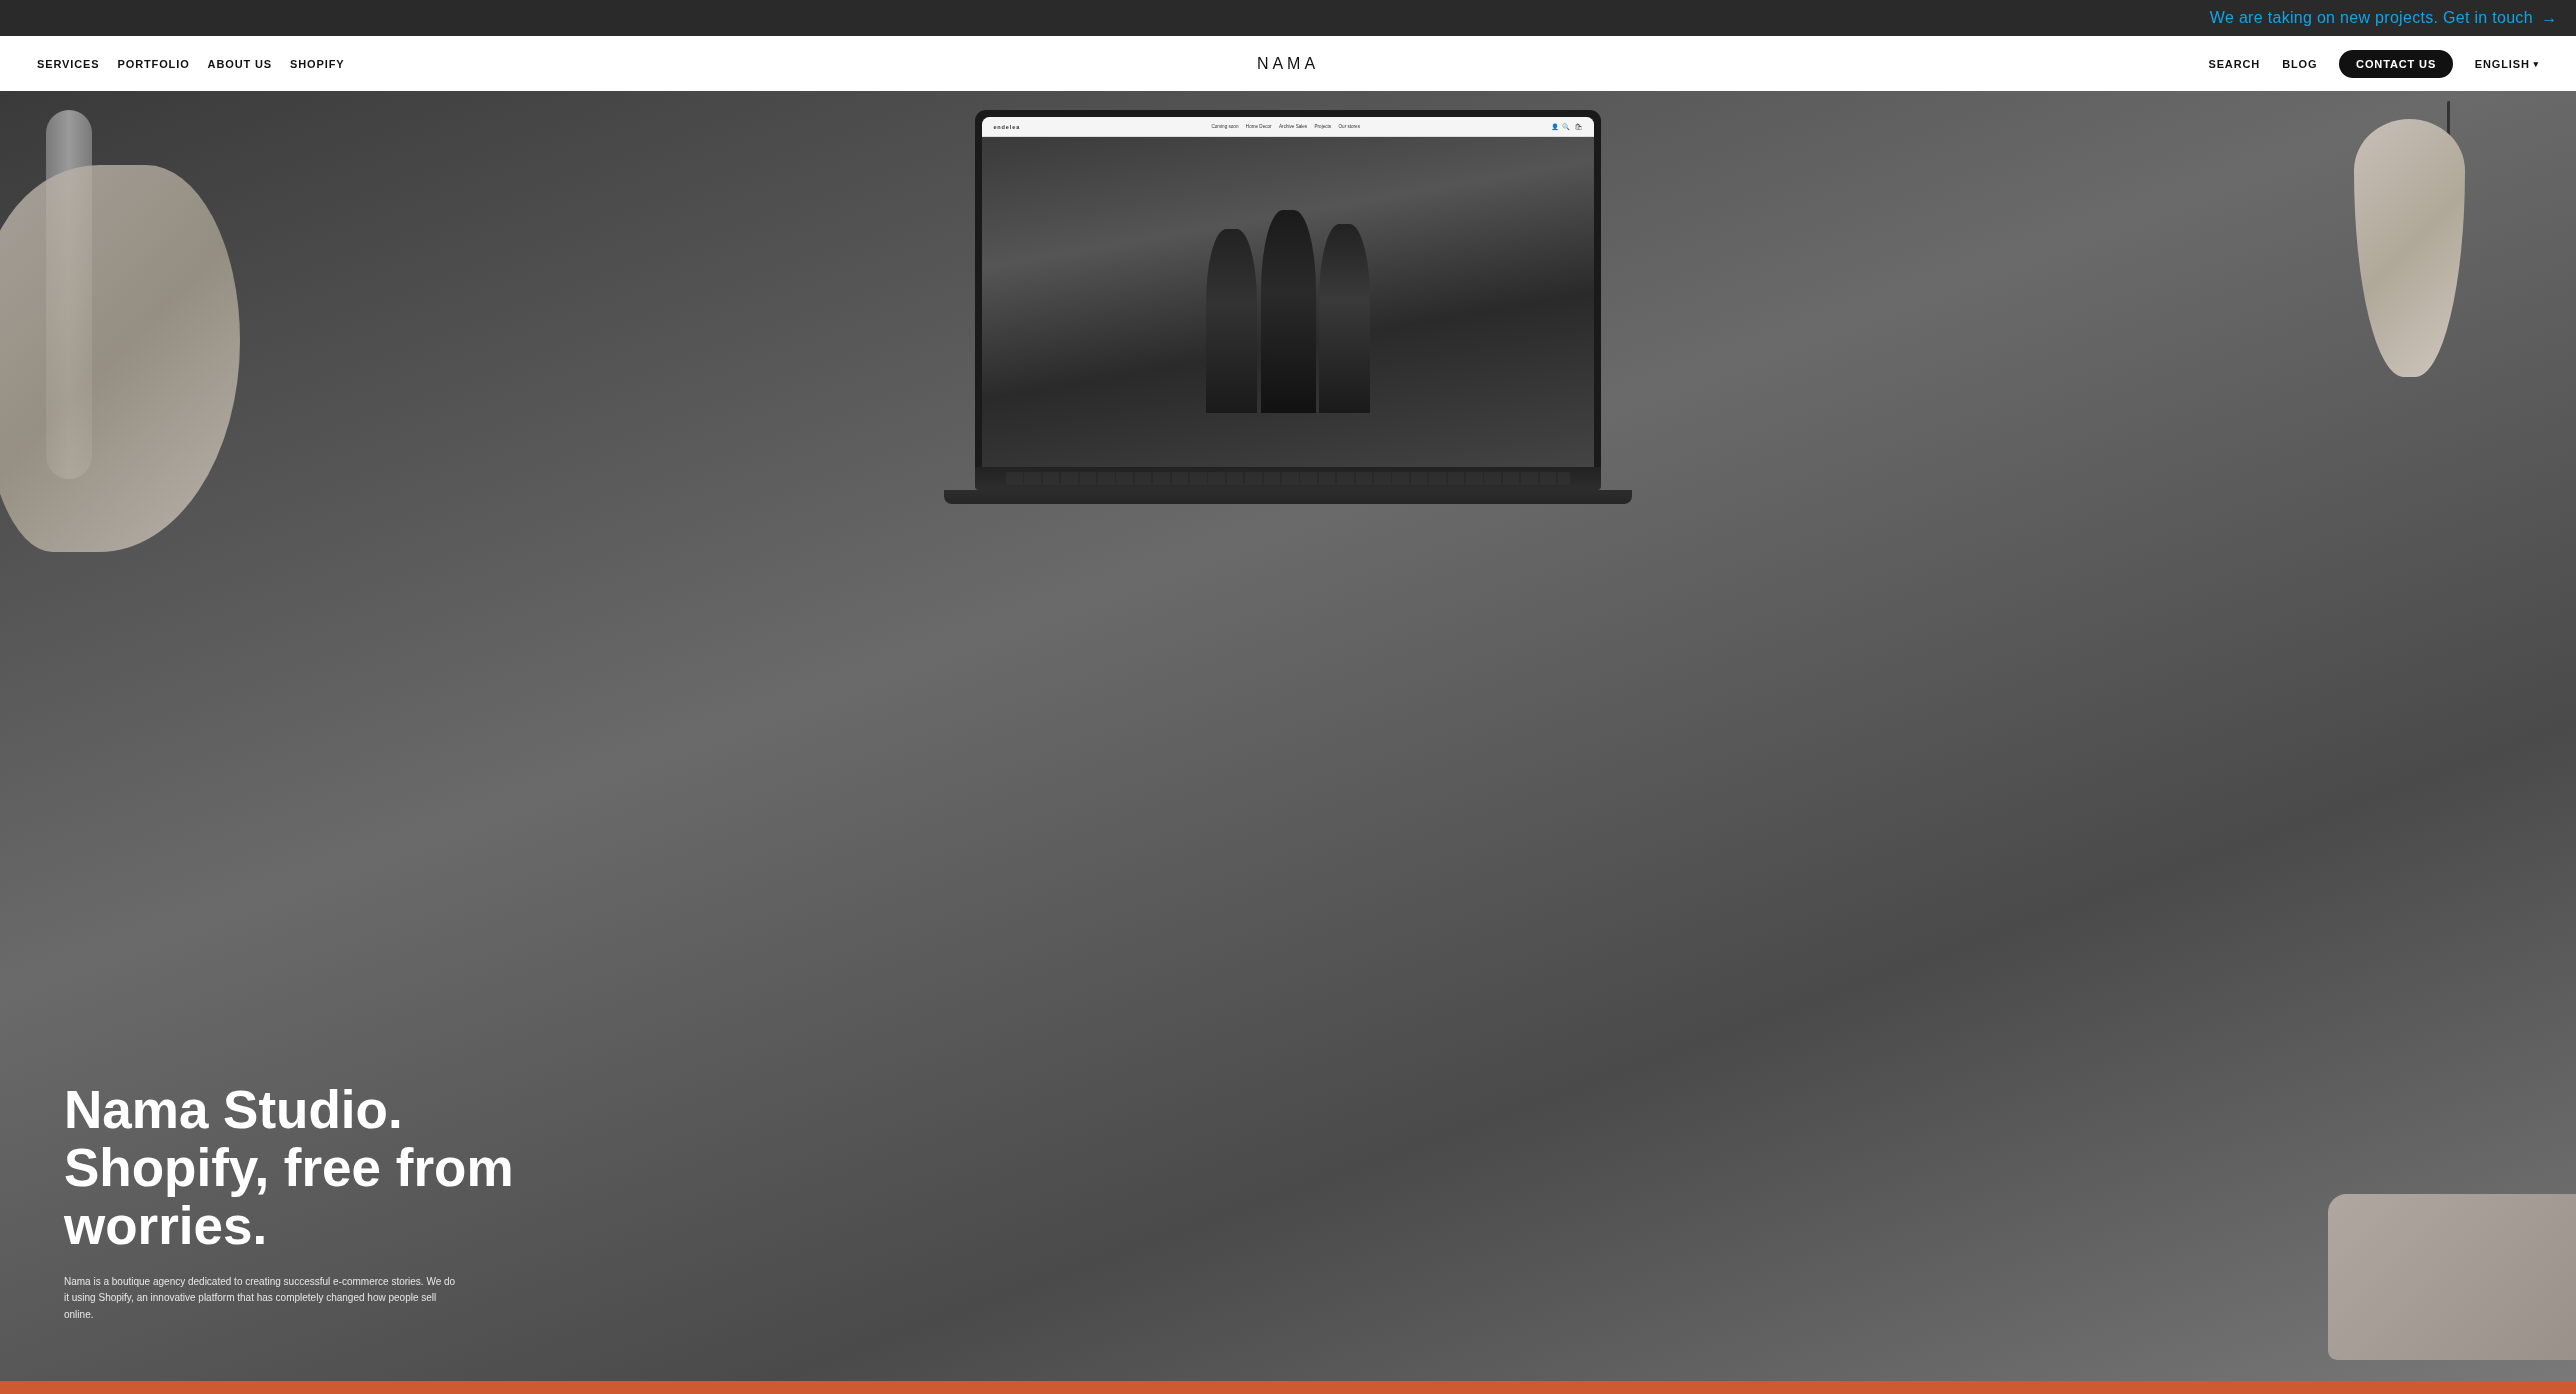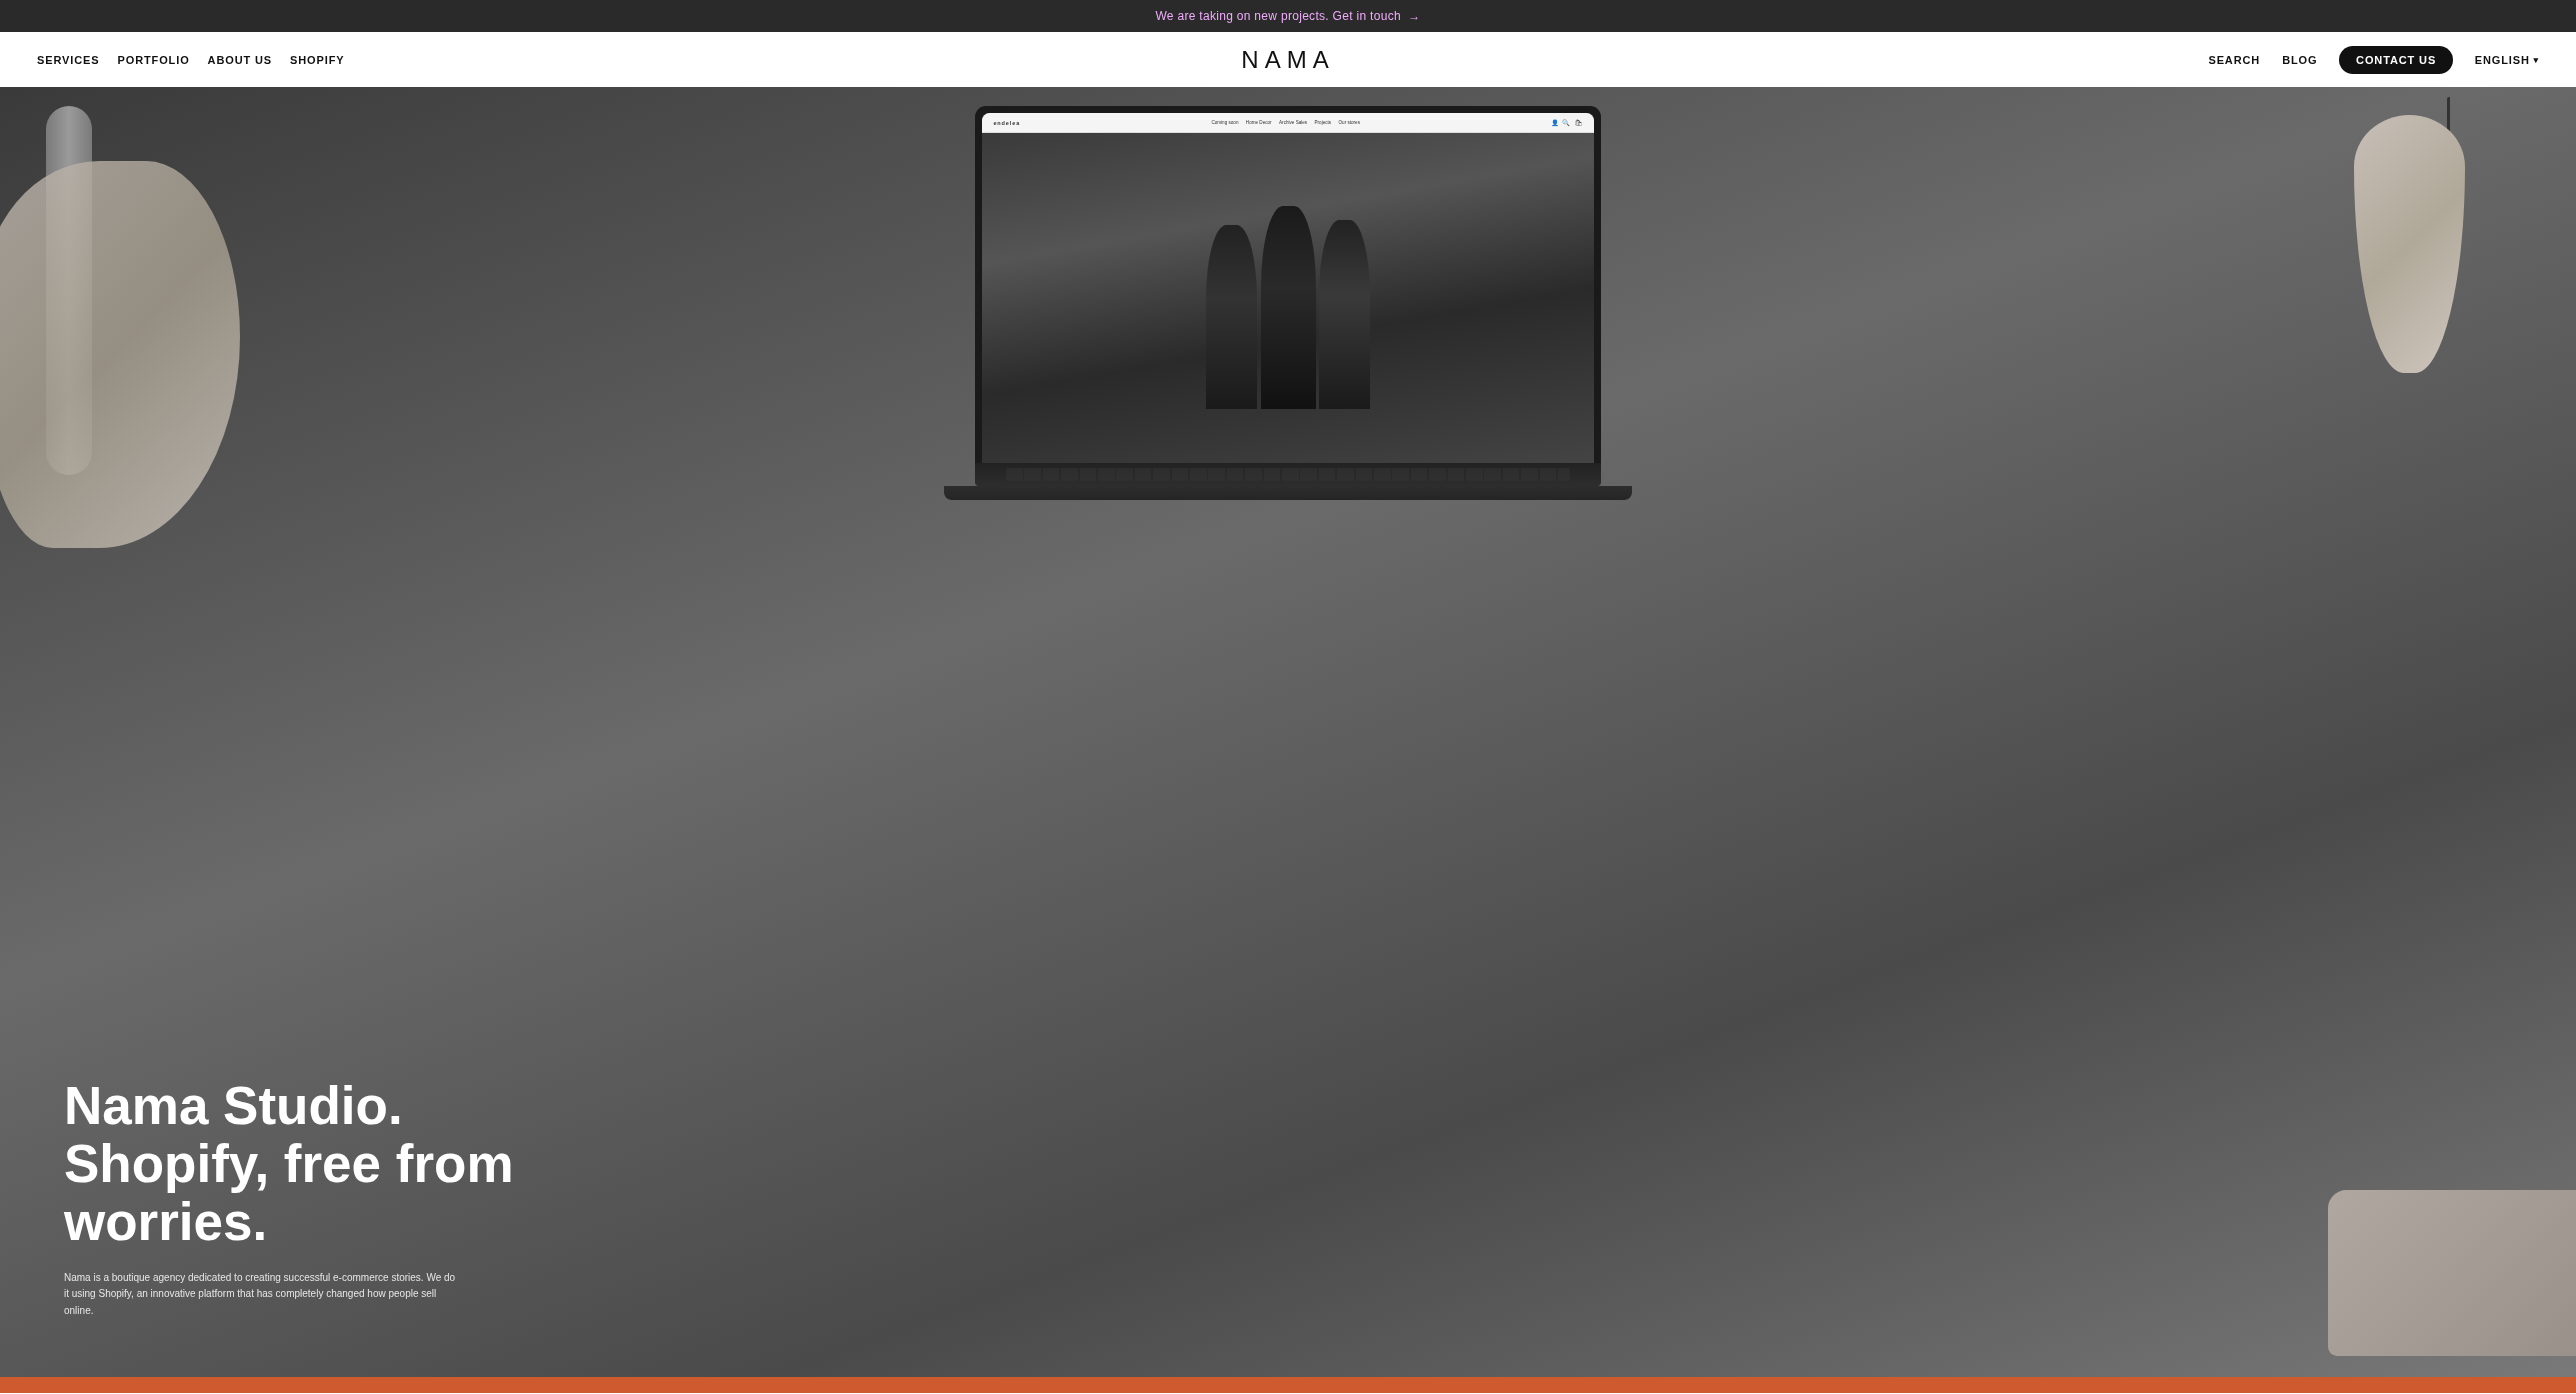--- a/index.html
+++ b/index.html
@@ -1,24 +1,24 @@
 <!DOCTYPE html>
 <html style="font-size:14.7px"><head>
   <meta charset="utf-8">
   <style>
     * { margin: 0; padding: 0; box-sizing: border-box; }
     body { font-family: 'Helvetica Neue', Helvetica, Arial, sans-serif; overflow-x: hidden; }
 
     
     .announcement-bar {
       background-color: #2a2a2a;
-      color: #f0abfc;
-      text-align: center;
+      color: #0ea5e9;
+      text-align: right;
       padding: 9.2px 18.4px;
-      font-size: 12px;
+      font-size: 16px;
       letter-spacing: 0.3px;
     }
     .announcement-bar .arrow { margin-left: 3.7px; }
 
     
     .navbar {
       display: flex;
       align-items: center;
       justify-content: space-between;
       padding: 0 37px;
@@ -43,21 +43,21 @@
       letter-spacing: 0.08em;
       text-transform: uppercase;
       color: #111;
       text-decoration: none;
       cursor: pointer;
     }
     .nav-logo {
       position: absolute;
       left: 50%;
       transform: translateX(-50%);
-      font-size: 24px;
+      font-size: 16px;
       letter-spacing: 0.25em;
       font-weight: 400;
       color: #111;
     }
     .contact-btn {
       background: #111;
       color: #fff;
       padding: 8.3px 16.6px;
       border-radius: 22px;
       font-size: 11px;

